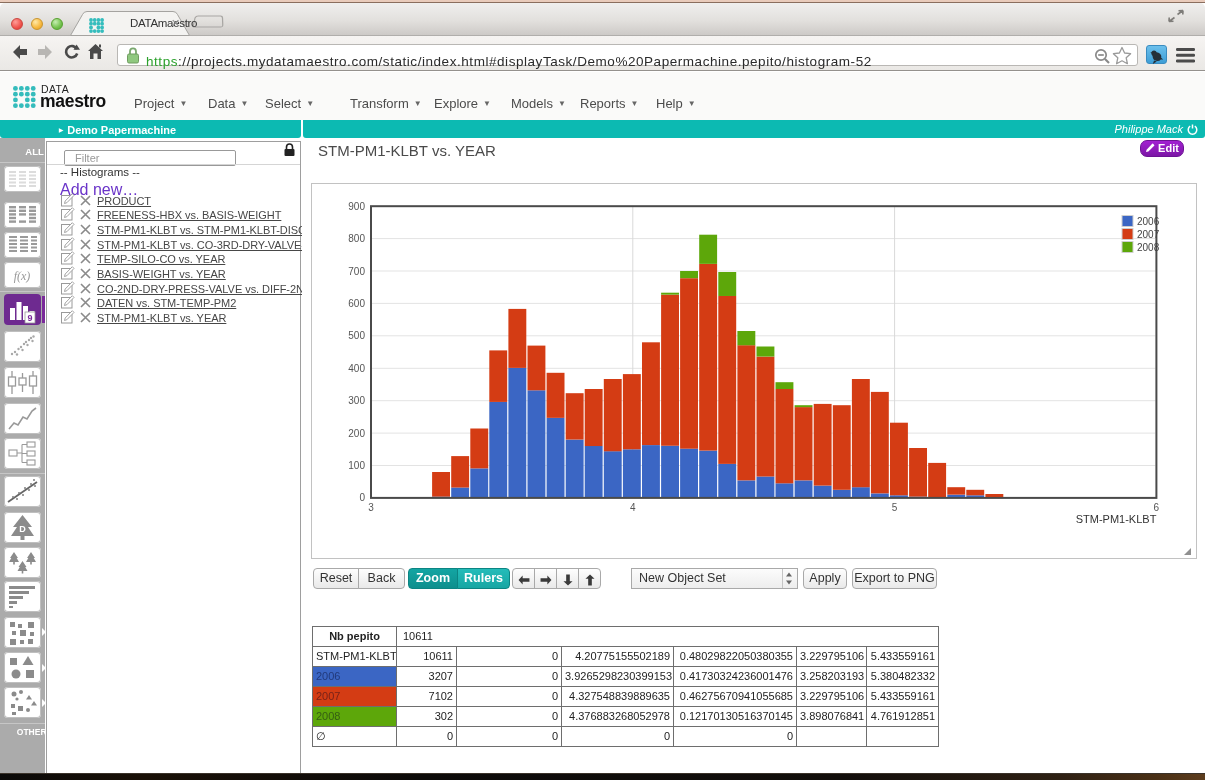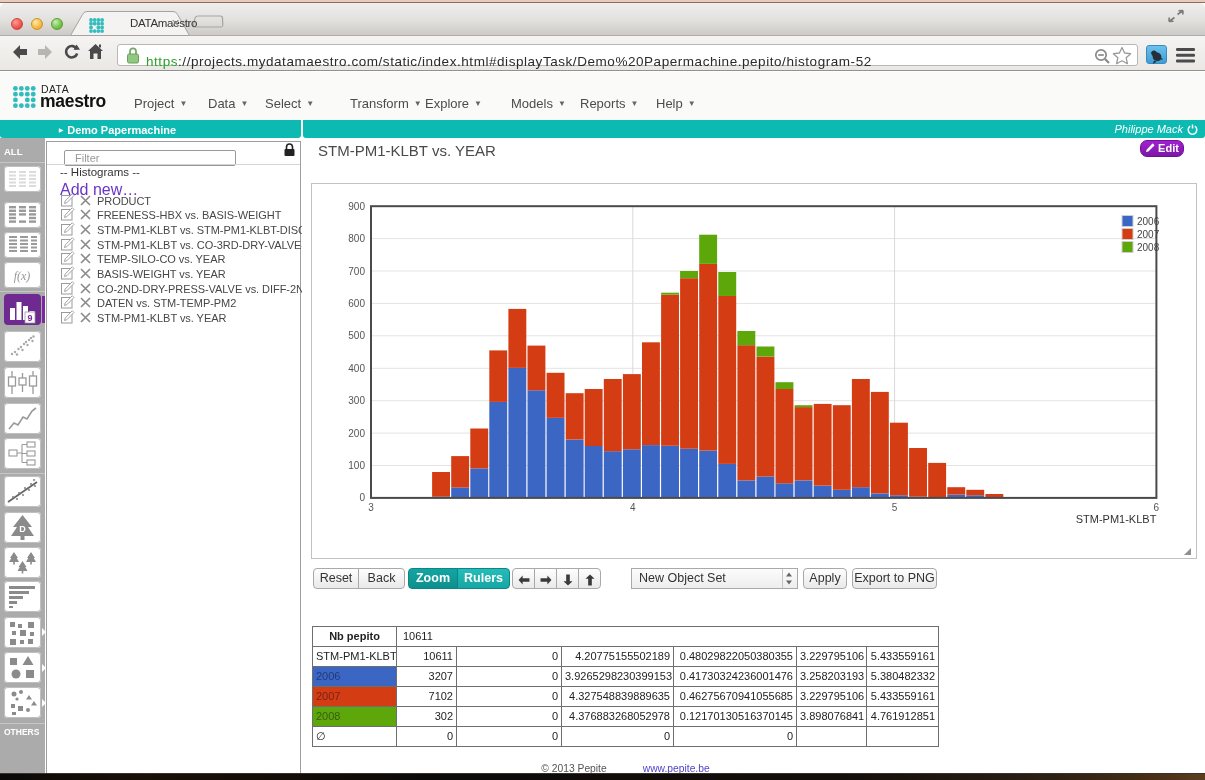--- a/index.html
+++ b/index.html
@@ -30,28 +30,28 @@
 .nav i { font-style:normal; font-size:8px; color:#666; margin-left:5px; position:relative; top:-2px; }
 
 #tealL { left:0; top:120px; width:301px; height:18px; background:#0cbab2; border-radius:0 0 3px 3px; }
 #tealR { left:303px; top:120px; width:902px; height:18px; background:#0cbab2; border-radius:0 0 3px 3px; }
 #bcrumb { left:59px; top:124px; font-size:11px; font-weight:bold; color:#fff; }
 #bcrumb .tri { font-size:5.5px; position:relative; top:-2px; margin-right:4px;}
 #usr { right:22px; top:123px; font-size:11px; font-style:italic; color:#fff; }
 
 #strip { left:0; top:138px; width:45px; height:635px; background:#ababab; }
 .sdiv { position:absolute; left:0; width:45px; height:1px; background:#c6c6c6; }
-.slabel { position:absolute; left:4px; width:45px; font-size:9.5px; font-weight:bold; color:#fff; }
+.slabel { position:absolute; left:12px; width:45px; text-align:center; font-size:9.5px; font-weight:bold; color:#fff; }
 .sicon { position:absolute; left:4px; width:37px; background:#fff; border-radius:4px; box-shadow:0 0 0 1px #bfbfbf inset; }
 #panel { left:46px; top:141px; width:255px; height:632px; background:#fff; border:1px solid #9e9e9e; border-bottom:none; }
 #filter { left:17px; top:8px; width:172px; height:16px; border:1px solid #999; border-radius:2px; font-size:11px; color:#999; padding-left:10px; line-height:14px; }
 #pdivider { left:0; top:22px; width:253px; height:1px; background:#d5d5d5; }
 #histhead { left:13px; top:24px; line-height:1.1; font-size:11.5px; color:#333; }
 #addnew { left:13px; top:39px; line-height:1.1; font-size:16px; color:#6a34c9; }
-.hitem { position:absolute; left:14px; font-size:11px; letter-spacing:-0.05px; color:#474747; white-space:nowrap; }
+.hitem { position:absolute; left:14px; font-size:11px; letter-spacing:-0.05px; color:#474747; white-space:nowrap;text-decoration:underline; }
 .hitem .lbl { margin-left:6px; }
 #main { left:302px; top:138px; width:903px; height:635px; background:#fff; }
 #ctitle { left:16px; top:4px; font-size:15px; color:#4a4a4a; }
 #editbtn { left:838px; top:2px; width:44px; height:17px; background:linear-gradient(#a31fd2,#7c17a6); border:1px solid #6d1295; border-radius:7px; color:#fff; font-size:11px; font-weight:bold; text-align:center; line-height:15px; }
 
 .btn { position:absolute; top:430px; height:21px; background:linear-gradient(#fefefe,#e9e9e9); border:1px solid #a9a9a9; font-size:12.5px; color:#333; text-align:center; }
 .teal1 { background:linear-gradient(#13a5a3,#0e8f8d); color:#fff; font-weight:bold; border-color:#0c8583;}
 .teal2 { background:linear-gradient(#24bcb9,#17a6a3); color:#fff; font-weight:bold; border-color:#0c8583;}
 
 #stats { left:10px; top:488px; width:627px; border-collapse:collapse; font-size:11px; color:#222; table-layout:fixed; }
@@ -164,21 +164,21 @@
       <rect x="12.4" y="18" width="5" height="5" rx="2.4"></rect>
       <rect x="18.6" y="18" width="5" height="5" rx="2.4"></rect>
   </g>
 </svg>
 <div class="abs" id="logodata">DATA</div>
 <div class="abs" id="logomaestro">maestro</div>
 <div class="abs nav" style="left:134px">Project<i>▼</i></div>
 <div class="abs nav" style="left:208px">Data<i>▼</i></div>
 <div class="abs nav" style="left:265px">Select<i>▼</i></div>
 <div class="abs nav" style="left:350px">Transform<i>▼</i></div>
-<div class="abs nav" style="left:425px">Explore<i>▼</i></div>
+<div class="abs nav" style="left:434px">Explore<i>▼</i></div>
 <div class="abs nav" style="left:511px">Models<i>▼</i></div>
 <div class="abs nav" style="left:580px">Reports<i>▼</i></div>
 <div class="abs nav" style="left:656px">Help<i>▼</i></div>
 <div class="abs" id="tealL"></div>
 <div class="abs" id="tealR"></div>
 <div class="abs" id="bcrumb"><span class="tri">▶</span>Demo Papermachine</div>
 <div class="abs" id="usr">Philippe Mack</div>
 <svg class="abs" style="right:7px;top:124px" width="11" height="11" viewBox="0 0 11 11">
   <path d="M3.2,2.2 A4.3,4.3 0 1 0 7.8,2.2" fill="none" stroke="#fff" stroke-width="1.5"></path>
   <line x1="5.5" y1="0.5" x2="5.5" y2="4.5" stroke="#fff" stroke-width="1.5"></line>
@@ -629,15 +629,14 @@
           <td>∅</td>
           <td class="num">0</td>
           <td class="num">0</td>
           <td class="num">0</td>
           <td class="num">0</td>
           <td></td>
           <td></td>
         </tr>
 </tbody>
     </table>
-  <div class="abs" id="footer">© 2013 Pepite<a>www.pepite.be</a></div>
 </div>
 <div class="abs" id="bottomstrip"></div>
 
 </body></html>

